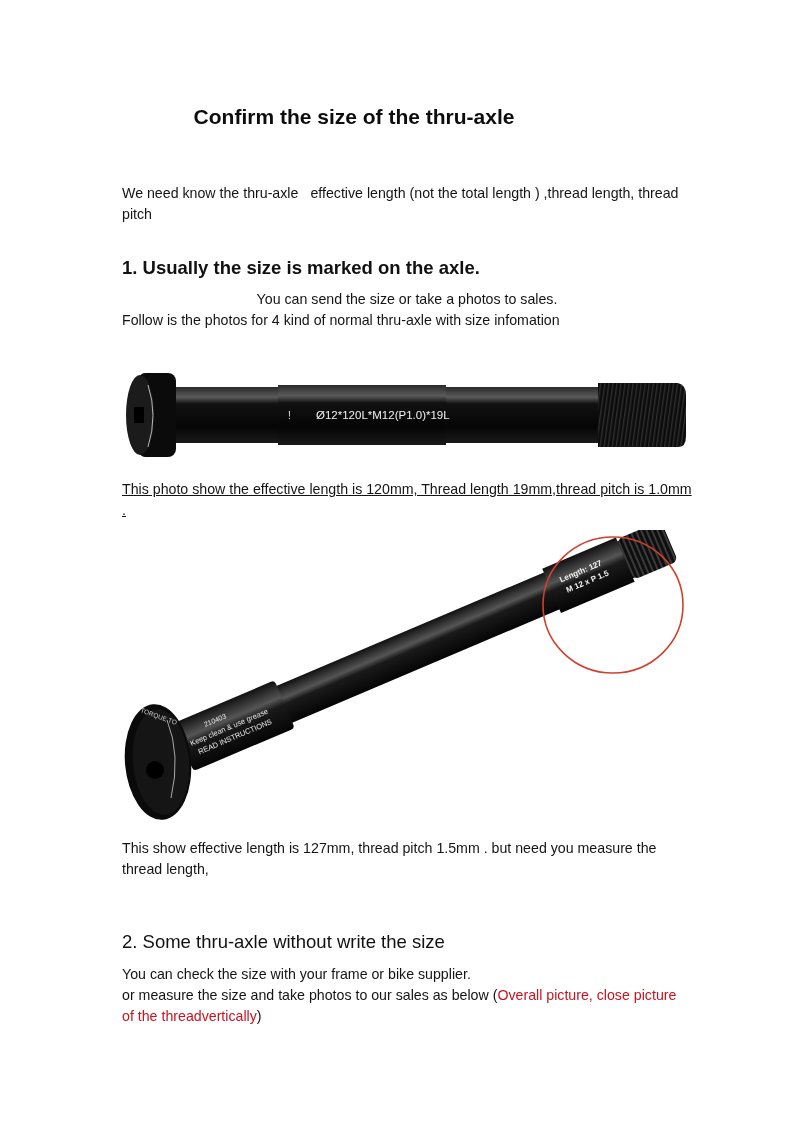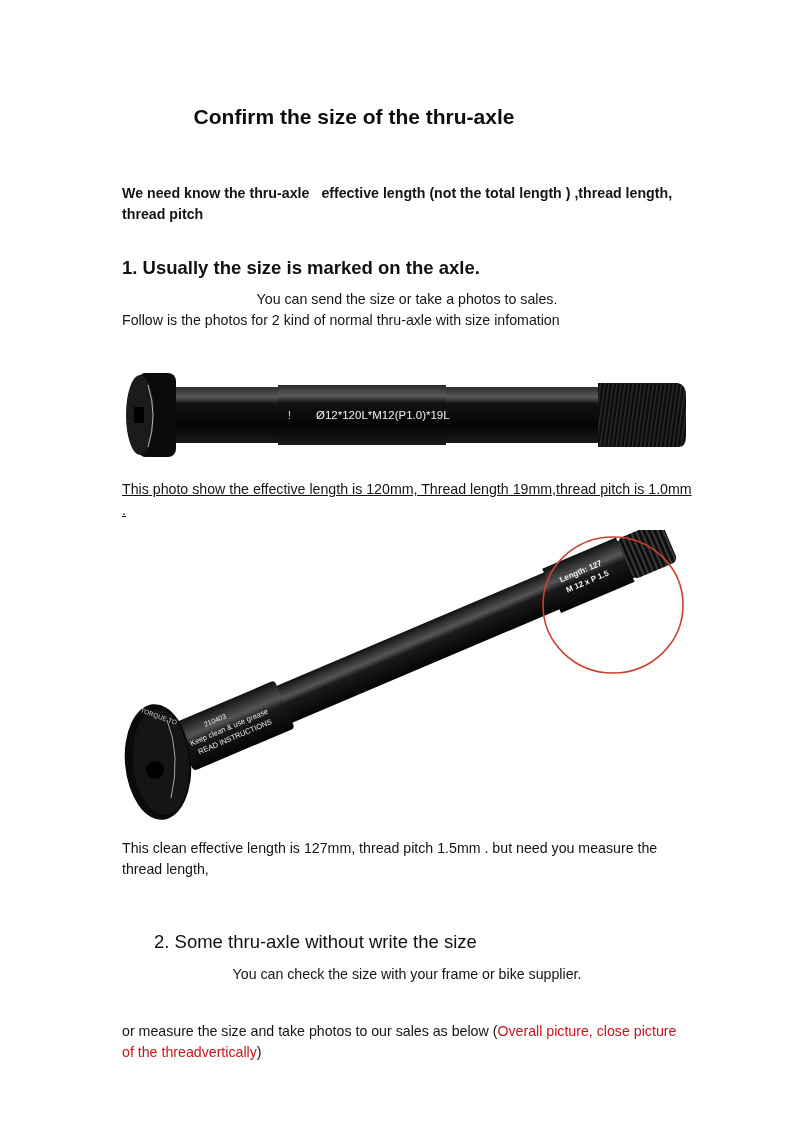--- a/index.html
+++ b/index.html
@@ -24,28 +24,28 @@
     .red { color: #c8141e; }
 
     .photo { position: absolute; }
     .photo svg { display: block; }
   </style>
 </head>
 <body>
 
 <div class="title">Confirm the size of the thru-axle</div>
 
-<div class="para" style="top:183px;font-weight:bold;">
+<div class="para" style="top:183px;">
   <span>We need know the thru-axle</span><span class="gap"></span><span>effective length (not the total length ) ,thread length, thread pitch</span>
 </div>
 
 <div class="h1" style="top:257px;">1.  Usually the size is marked on the axle.</div>
 
 <div class="para" style="top:289px;text-align:center;">You can send the size or take a photos to sales.</div>
-<div class="para" style="top:310px;">Follow is the photos for 2 kind of normal thru-axle with size infomation</div>
+<div class="para" style="top:310px;">Follow is the photos for 4 kind of normal thru-axle with size infomation</div>
 
 <div class="photo" style="left:118px; top:365px;">
   <svg width="580" height="100" viewBox="0 0 580 100" xmlns="http://www.w3.org/2000/svg">
     <defs>
       <linearGradient id="shaft1" x1="0" y1="0" x2="0" y2="1">
         <stop offset="0" stop-color="#2a2a2a"></stop>
         <stop offset="0.18" stop-color="#5a5a5a"></stop>
         <stop offset="0.3" stop-color="#111"></stop>
         <stop offset="0.7" stop-color="#050505"></stop>
         <stop offset="1" stop-color="#1a1a1a"></stop>
@@ -115,21 +115,21 @@
     <ellipse cx="43" cy="232" rx="33" ry="58" transform="rotate(-5 43 232)" fill="#0a0a0a"></ellipse>
     <ellipse cx="46" cy="232" rx="28" ry="53" transform="rotate(-5 46 232)" fill="#151515"></ellipse>
     <circle cx="40" cy="240" r="9" fill="#000"></circle>
     <path d="M52 190 Q66 225 56 268" stroke="#ccc" stroke-width="0.8" fill="none"></path>
     <text x="25" y="182" fill="#cfcfcf" font-family="Liberation Sans, sans-serif" font-size="6.5" transform="rotate(20 25 182)">TORQUE TO</text>
 
     <ellipse cx="498" cy="75" rx="70" ry="68" fill="none" stroke="#d0402e" stroke-width="1.6"></ellipse>
   </svg>
 </div>
 
-<div class="para" style="top:838px;">This clean effective length is 127mm, thread pitch 1.5mm . but need you measure the thread length,</div>
+<div class="para" style="top:838px;">This show effective length is 127mm, thread pitch 1.5mm . but need you measure the thread length,</div>
 
-<div class="h2" style="top:931px;margin-left:32px;">2.  Some thru-axle without write the size</div>
+<div class="h2" style="top:931px;">2.  Some thru-axle without write the size</div>
 
-<div class="para" style="top:964px;text-align:center;">You can check the size with your frame or bike supplier.</div>
+<div class="para" style="top:964px;">You can check the size with your frame or bike supplier.</div>
 
-<div class="para" style="top:985px;margin-top:36px;">
+<div class="para" style="top:985px;">
   <span>or measure the size and take photos to our sales as below (</span><span class="red">Overall picture, close picture of the threadvertically</span><span>)</span>
 </div>
 
 </body></html>

